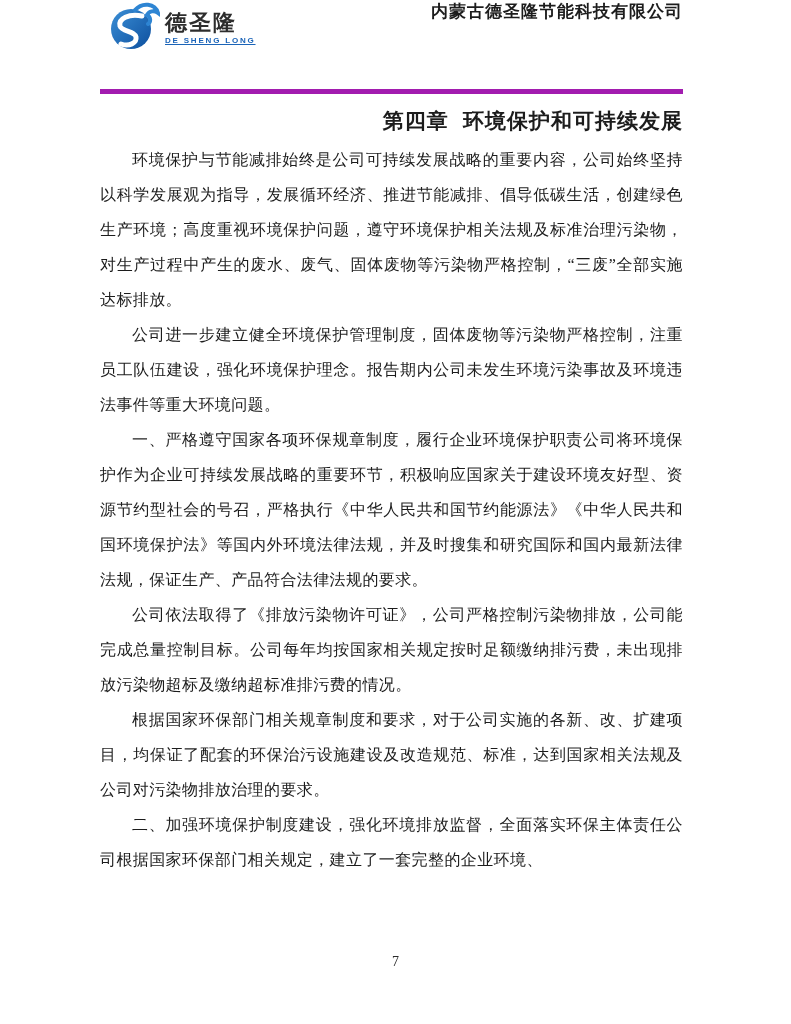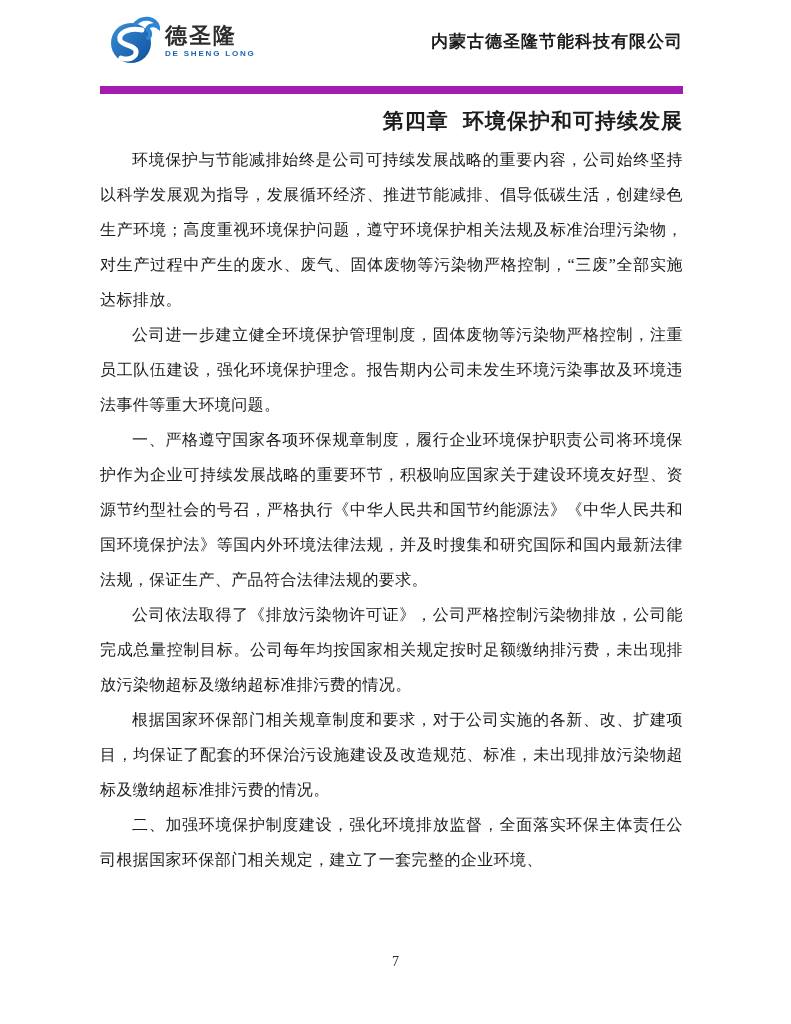--- a/index.html
+++ b/index.html
@@ -11,42 +11,43 @@
     color:#1c1c1c;
     overflow:hidden;
     margin:0 auto;
   }
   .content { padding:0 108px 0 100px; }
 
   
   .doc-header {
     display:flex;
     justify-content:space-between;
-    align-items:center;
+    align-items:flex-start;
     height:94px;
     box-sizing:border-box;
-    border-bottom:8px solid #a21caf;
+    border-bottom:5px solid #a21caf;
     padding-bottom:3px;
   }
   .logo {
     display:flex;
     align-items:center;
     gap:5px;
     margin-left:8px;
     margin-bottom:0px;
   }
   .logo-text { display:flex; flex-direction:column; line-height:1; }
   .brand-cn {
     font-family:"Liberation Sans","DejaVu Sans",sans-serif;
     font-size:22px; font-weight:bold; color:#2d2d2d; letter-spacing:2px;
   }
   .brand-en {
     font-family:"Liberation Sans","DejaVu Sans",sans-serif;
     font-size:8px; font-weight:bold; color:#1b64b8; letter-spacing:1.8px;
     margin-top:3px;
+    text-decoration:underline;
   }
   .company-name {
     font-size:17px;
     font-weight:bold;
     letter-spacing:1px;
     white-space:nowrap;
   }
 
   
   .doc-title {
@@ -108,21 +109,21 @@
       <div class="company-name">内蒙古德圣隆节能科技有限公司</div>
     </header>
 
     <h1 class="doc-title">第四章 环境保护和可持续发展</h1>
 
     <main class="doc-body">
         <p class="para">环境保护与节能减排始终是公司可持续发展战略的重要内容，公司始终坚持以科学发展观为指导，发展循环经济、推进节能减排、倡导低碳生活，创建绿色生产环境；高度重视环境保护问题，遵守环境保护相关法规及标准治理污染物，对生产过程中产生的废水、废气、固体废物等污染物严格控制，“三废”全部实施达标排放。</p>
         <p class="para">公司进一步建立健全环境保护管理制度，固体废物等污染物严格控制，注重员工队伍建设，强化环境保护理念。报告期内公司未发生环境污染事故及环境违法事件等重大环境问题。</p>
         <p class="para">一、严格遵守国家各项环保规章制度，履行企业环境保护职责公司将环境保护作为企业可持续发展战略的重要环节，积极响应国家关于建设环境友好型、资源节约型社会的号召，严格执行《中华人民共和国节约能源法》《中华人民共和国环境保护法》等国内外环境法律法规，并及时搜集和研究国际和国内最新法律法规，保证生产、产品符合法律法规的要求。</p>
         <p class="para">公司依法取得了《排放污染物许可证》，公司严格控制污染物排放，公司能完成总量控制目标。公司每年均按国家相关规定按时足额缴纳排污费，未出现排放污染物超标及缴纳超标准排污费的情况。</p>
-        <p class="para">根据国家环保部门相关规章制度和要求，对于公司实施的各新、改、扩建项目，均保证了配套的环保治污设施建设及改造规范、标准，未出现排放污染物超标及缴纳超标准排污费的情况。</p>
+        <p class="para">根据国家环保部门相关规章制度和要求，对于公司实施的各新、改、扩建项目，均保证了配套的环保治污设施建设及改造规范、标准，达到国家相关法规及公司对污染物排放治理的要求。</p>
         <p class="para">二、加强环境保护制度建设，强化环境排放监督，全面落实环保主体责任公司根据国家环保部门相关规定，建立了一套完整的企业环境、</p>
       </main>
 
   </div>
 
   <footer>
     <div class="page-number">7</div>
   </footer>
 </div>
 

